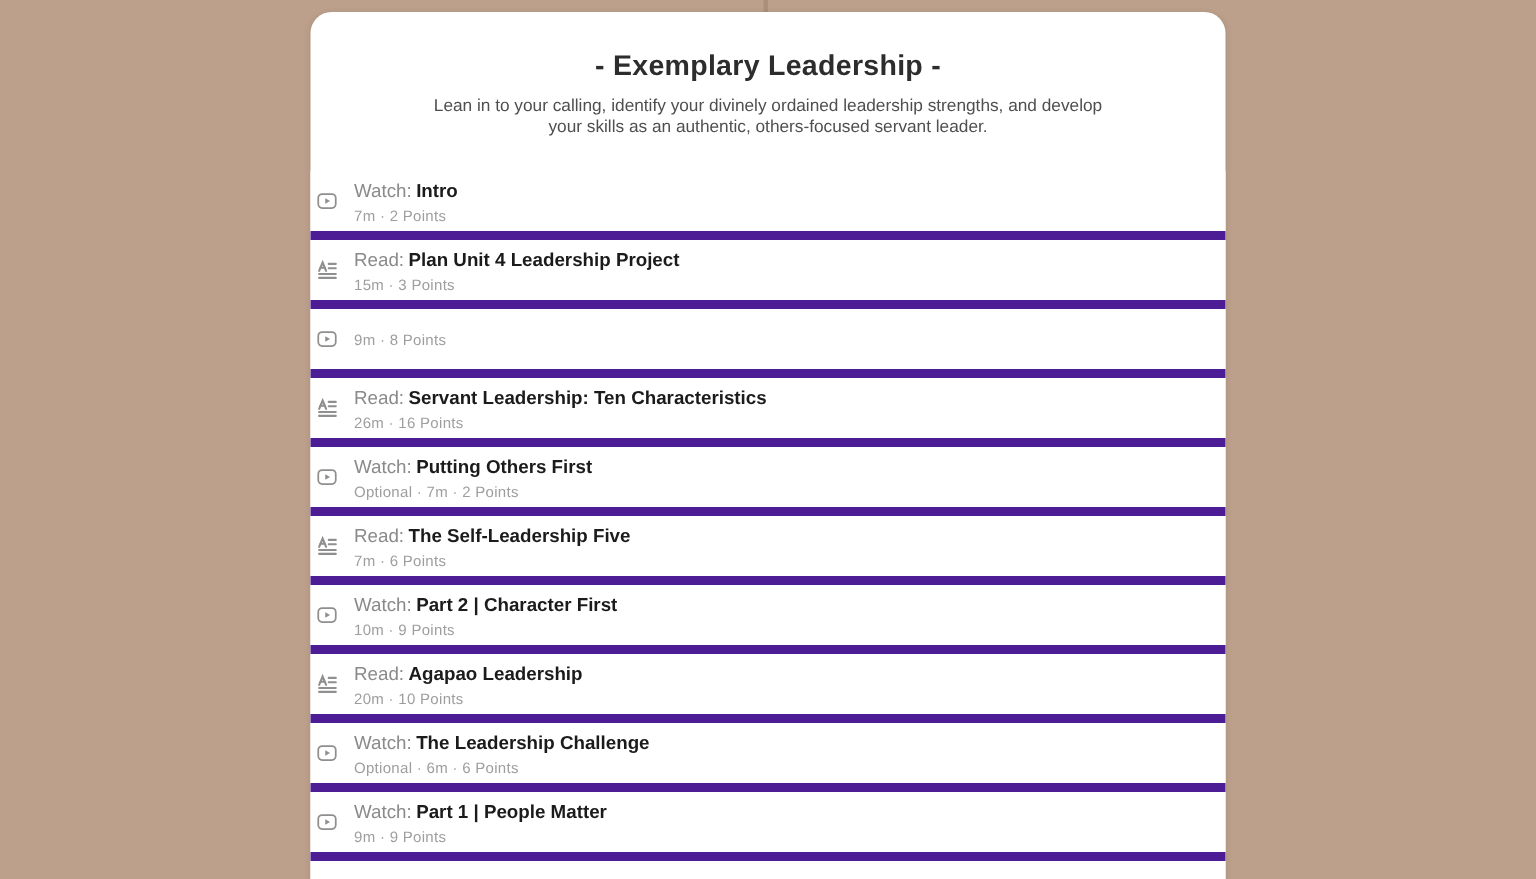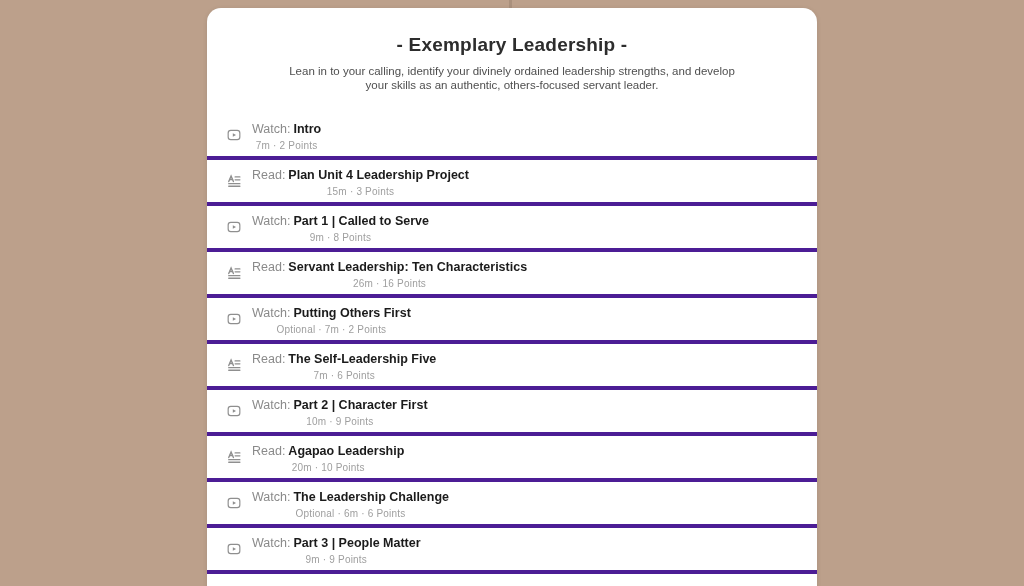--- a/index.html
+++ b/index.html
@@ -32,25 +32,24 @@
     max-width: 452px;
     text-align: center;
     font-size: 11.5px; line-height: 14px;
     color: #4f4f4f;
   }
   .lesson-list { margin-top: 22px; }
   .lesson-row {
     height: 46px;
     display: flex;
     align-items: center;
-    padding-left: 20px;
-    border-bottom: 4px solid #4c1d95;
+    padding-left: 4px;
+    border-bottom: 6px solid #4c1d95;
     background: #ffffff;
     cursor: pointer;
-    text-align: center;
   }
   .lesson-icon {
     width: 14px; height: 14px;
     flex: 0 0 14px;
     color: #8f8f8f;
     display: flex; align-items: center; justify-content: center;
   }
   .lesson-icon svg { width: 14px; height: 14px; display: block; }
   .lesson-text { margin-left: 11px; }
   .lesson-title-line { font-size: 12.5px; line-height: 16px; }
@@ -110,23 +109,20 @@
   </div>
         <div class="lesson-row">
     <span class="lesson-icon">
       <svg viewBox="0 0 24 24" fill="none" stroke="currentColor" stroke-width="2" stroke-linejoin="round">
         <rect x="2" y="4" width="20" height="16" rx="4.5"></rect>
         <path d="M10 8.8 L15.5 12 L10 15.2 Z" fill="currentColor" stroke="none"></path>
       </svg>
     </span>
 
     <span class="lesson-text">
-      <span class="lesson-title-line">
-        <span class="lesson-prefix">Watch:</span><span class="lesson-title">Part 1 | Called to Serve</span>
-      </span>
       <div class="lesson-meta">9m · 8 Points</div>
     </span>
   </div>
         <div class="lesson-row">
 
     <span class="lesson-icon">
       <svg viewBox="0 0 24 24" fill="none" stroke="currentColor" stroke-width="2.4" stroke-linecap="round">
         <path d="M3 13 L7 3.5 L11 13"></path>
         <path d="M4.6 9.5 L9.4 9.5"></path>
         <path d="M14 5 L22 5"></path>
@@ -228,21 +224,21 @@
         <div class="lesson-row">
     <span class="lesson-icon">
       <svg viewBox="0 0 24 24" fill="none" stroke="currentColor" stroke-width="2" stroke-linejoin="round">
         <rect x="2" y="4" width="20" height="16" rx="4.5"></rect>
         <path d="M10 8.8 L15.5 12 L10 15.2 Z" fill="currentColor" stroke="none"></path>
       </svg>
     </span>
 
     <span class="lesson-text">
       <span class="lesson-title-line">
-        <span class="lesson-prefix">Watch:</span><span class="lesson-title">Part 3 | People Matter</span>
+        <span class="lesson-prefix">Watch:</span><span class="lesson-title">Part 1 | People Matter</span>
       </span>
       <div class="lesson-meta">9m · 9 Points</div>
     </span>
   </div>
         <div class="lesson-row">
     
     
     
   </div>
       </div>

